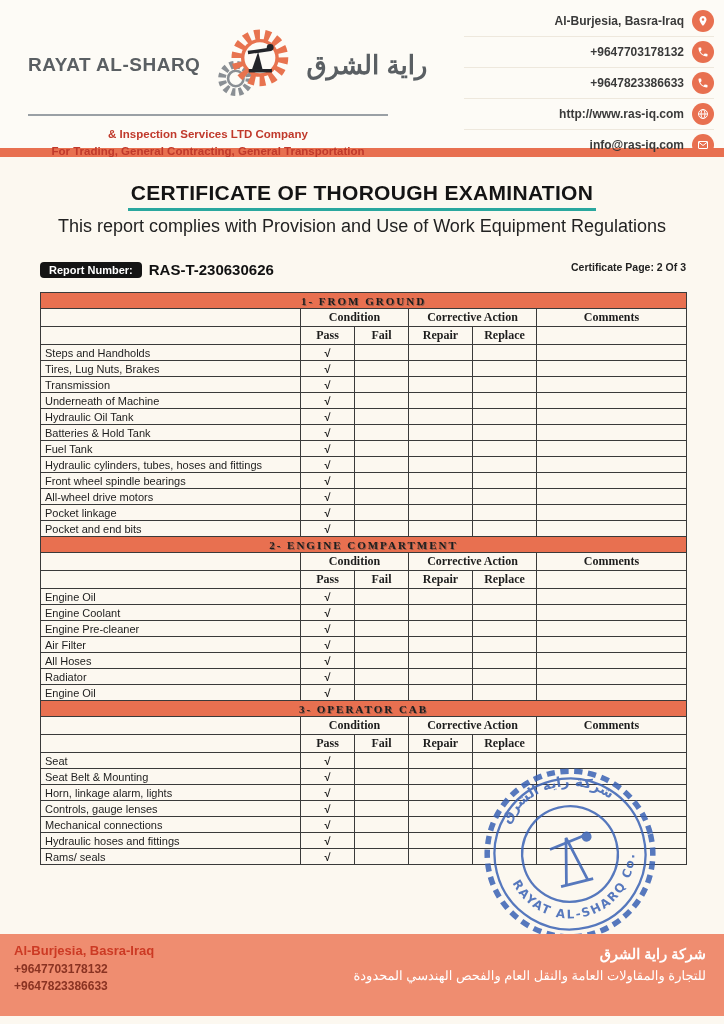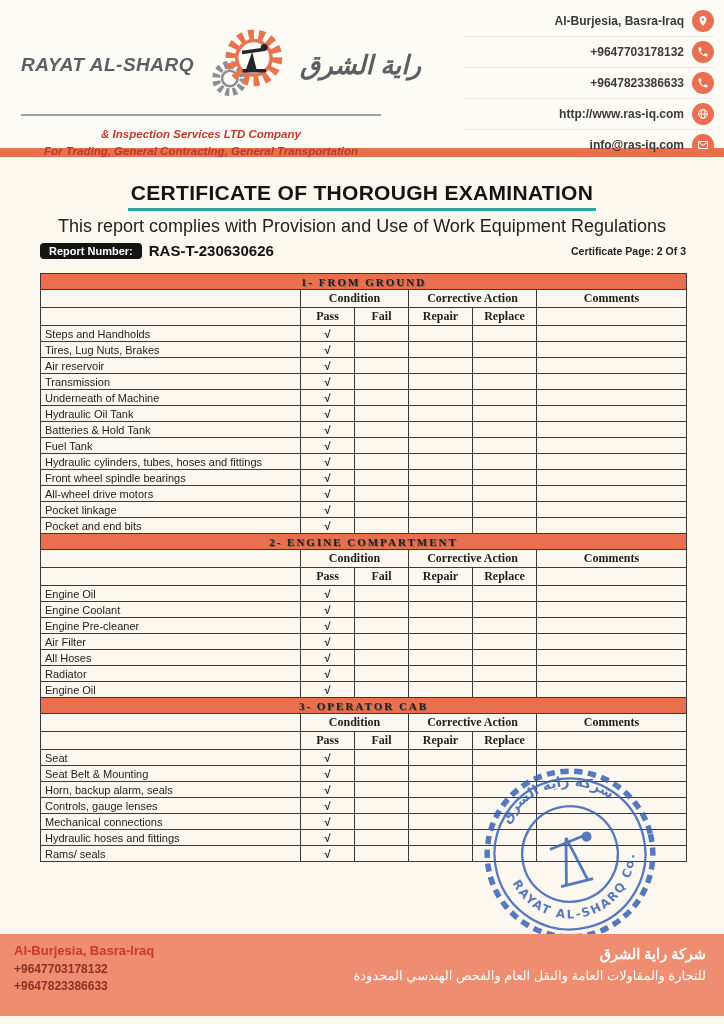--- a/index.html
+++ b/index.html
@@ -12,41 +12,41 @@
     --dark-red:#8a3322;
     --paper:#fcf8f0;
     --ink:#1d1d1d;
   }
   *{margin:0;padding:0;box-sizing:border-box;}
   body{width:724px;height:1024px;font-family:"Liberation Sans",sans-serif;background:#e9e6df;}
   .page{position:relative;width:724px;height:1024px;background:var(--paper);overflow:hidden;}
 
   
   .header{position:relative;height:148px;background:#fdfbf6;}
-  .logo-block{position:absolute;left:21px;top:20px;width:360px;font-style:italic;}
+  .logo-block{position:absolute;left:28px;top:20px;width:360px;}
   .logo-row{display:flex;align-items:center;gap:10px;border-bottom:2px solid #9aa0a5;padding-bottom:4px;}
   .company-en{font-size:19px;font-weight:bold;color:#5a5f63;letter-spacing:.5px;white-space:nowrap;}
   .company-ar{font-size:26px;font-weight:bold;color:#5a5f63;white-space:nowrap;}
   .tagline{margin-top:10px;text-align:center;color:#c0392b;font-size:11.5px;font-weight:bold;line-height:1.45;}
   .contact-block{position:absolute;right:10px;top:6px;width:250px;}
   .contact-row{display:flex;align-items:center;justify-content:flex-end;gap:8px;padding:4px 0;border-bottom:1px solid #eee8dd;}
   .contact-row:last-child{border-bottom:none;}
   .contact-text{font-size:12px;font-weight:bold;color:#3a3a3a;}
   .contact-icon{width:22px;height:22px;border-radius:50%;background:var(--accent);display:flex;align-items:center;justify-content:center;flex:0 0 22px;}
   .contact-icon svg{width:12px;height:12px;}
   .accent-bar{height:9px;background:var(--accent);}
 
   
   .title-block{text-align:center;margin-top:24px;}
   .doc-title{font-size:21px;font-weight:bold;color:#141414;letter-spacing:.3px;}
   .title-underline{width:468px;height:3px;background:var(--teal);margin:3px auto 5px;}
   .doc-subtitle{font-size:18px;color:#222;}
 
   
-  .report-row{display:flex;justify-content:space-between;align-items:center;margin:5px 38px 0 40px;}
+  .report-row{display:flex;justify-content:space-between;margin:24px 38px 0 40px;}
   .report-left{display:flex;align-items:center;}
   .report-label{background:#141414;color:#fff;font-size:11px;font-weight:bold;padding:2px 9px;border-radius:4px;}
   .report-value{font-size:15px;font-weight:bold;color:#111;margin-left:7px;}
   .cert-page{font-size:10.5px;font-weight:bold;color:#222;}
 
   
   table.insp{border-collapse:collapse;margin:14px 38px 0 40px;width:646px;table-layout:fixed;}
   table.insp td{border:1px solid #3a3a3a;font-size:11px;color:var(--ink);height:16px;padding:1px 4px;overflow:hidden;white-space:nowrap;}
   td.section-band{background:var(--accent);text-align:center;font-family:"Liberation Serif",serif;font-weight:bold;font-size:13.5px;letter-spacing:2px;color:var(--section-text);text-shadow:1px 1px 0 rgba(70,70,70,.55);height:18px;}
   tr.hdr td{font-family:"Liberation Serif",serif;font-weight:bold;text-align:center;font-size:12px;}
@@ -193,28 +193,20 @@
         </tr>
         <tr>
           <td class="item">Tires, Lug Nuts, Brakes</td>
           <td class="c">√</td>
           <td class="c"></td>
           <td class="c"></td>
           <td class="c"></td>
           <td></td>
         </tr>
         <tr>
-          <td class="item">Air reservoir</td>
-          <td class="c">√</td>
-          <td class="c"></td>
-          <td class="c"></td>
-          <td class="c"></td>
-          <td></td>
-        </tr>
-        <tr>
           <td class="item">Transmission</td>
           <td class="c">√</td>
           <td class="c"></td>
           <td class="c"></td>
           <td class="c"></td>
           <td></td>
         </tr>
         <tr>
           <td class="item">Underneath of Machine</td>
           <td class="c">√</td>
@@ -387,21 +379,21 @@
         </tr>
         <tr>
           <td class="item">Seat Belt &amp; Mounting</td>
           <td class="c">√</td>
           <td class="c"></td>
           <td class="c"></td>
           <td class="c"></td>
           <td></td>
         </tr>
         <tr>
-          <td class="item">Horn, backup alarm, seals</td>
+          <td class="item">Horn, linkage alarm, lights</td>
           <td class="c">√</td>
           <td class="c"></td>
           <td class="c"></td>
           <td class="c"></td>
           <td></td>
         </tr>
         <tr>
           <td class="item">Controls, gauge lenses</td>
           <td class="c">√</td>
           <td class="c"></td>

